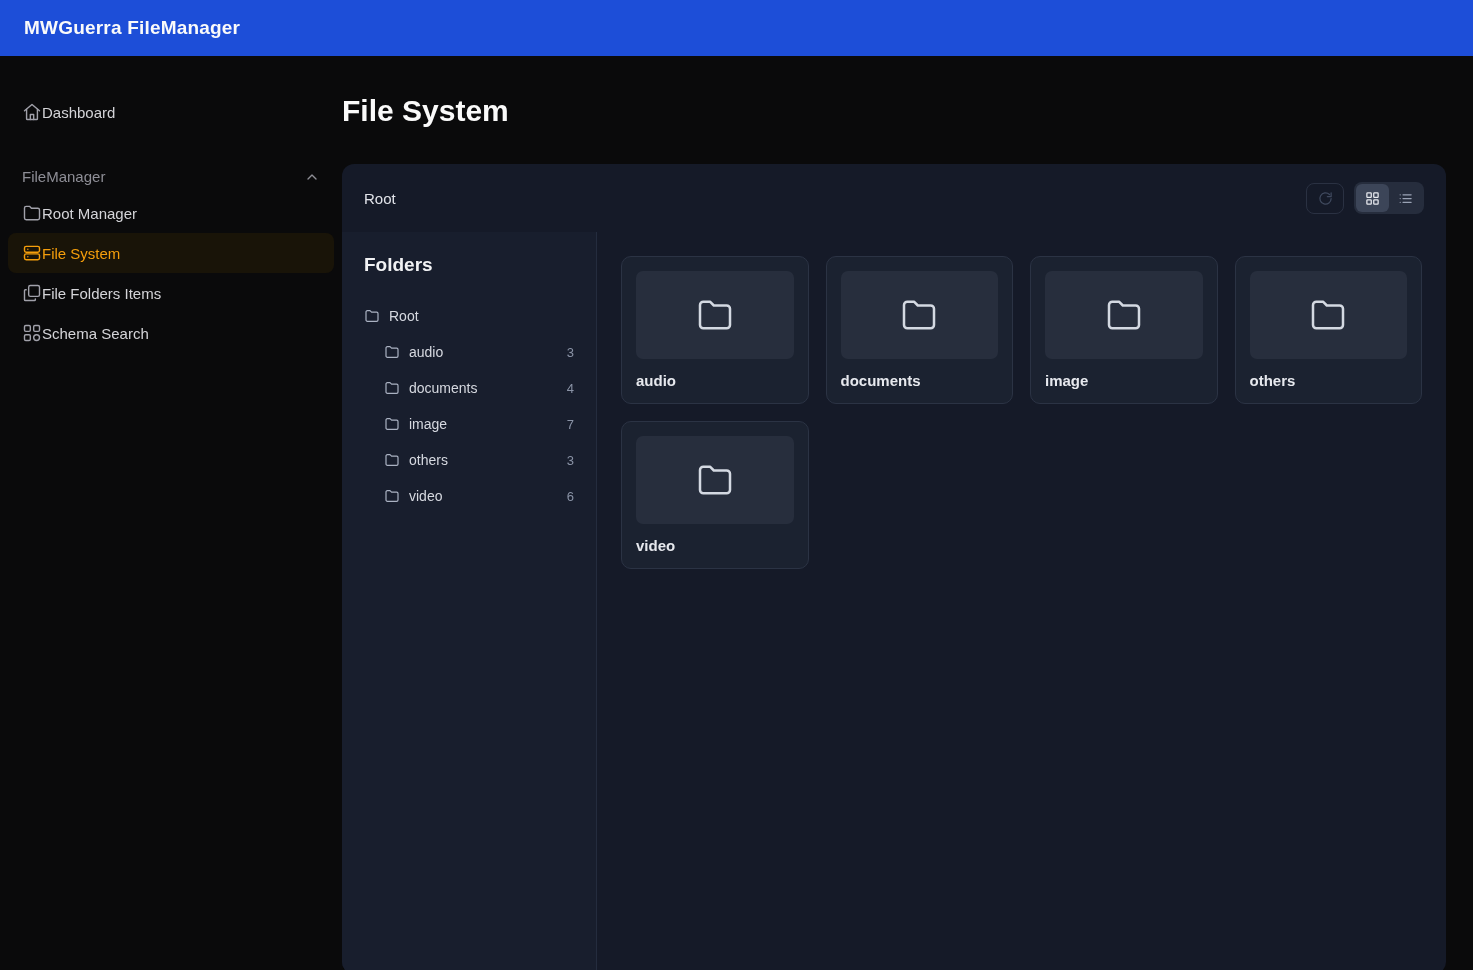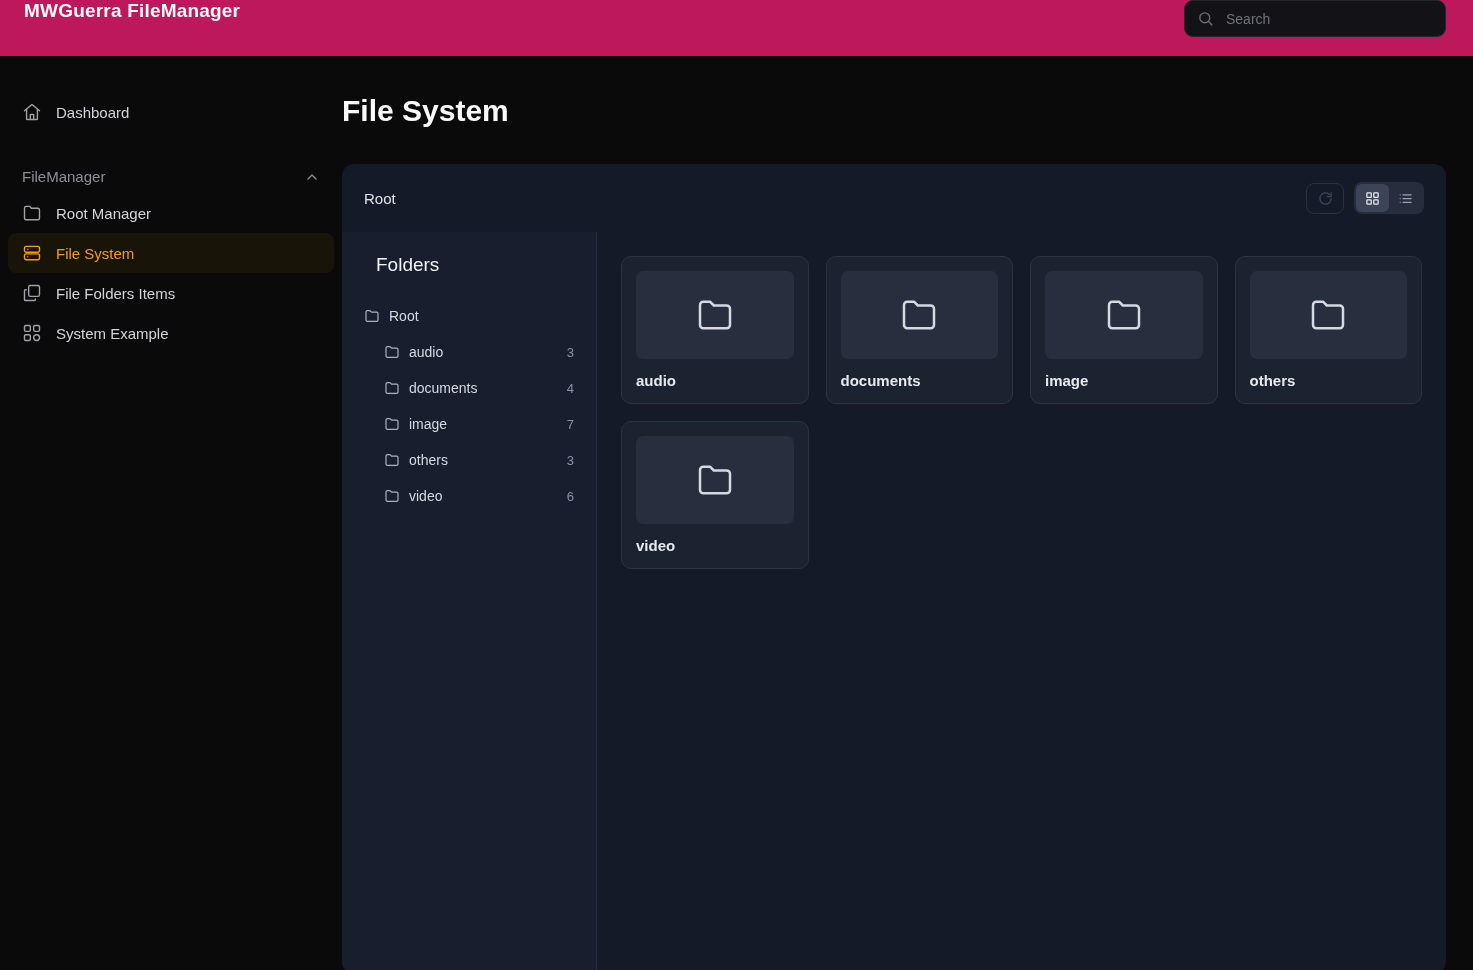--- a/index.html
+++ b/index.html
@@ -6,41 +6,41 @@
   html,body { margin:0; padding:0; }
   body {
     width:1473px; height:970px; overflow:hidden;
     background:#0a0a0b; color:#e5e7eb;
     font-family:"Liberation Sans", sans-serif;
   }
   svg { display:block; }
 
   
   .topbar {
-    height:56px; display:flex; align-items:flex-start; justify-content:space-between;
-    padding:0 27px 0 24px; background:#be185d;
+    height:56px; display:flex; align-items:center; justify-content:space-between;
+    padding:0 27px 0 24px; background:#1d4ed8;
   }
   .app-title { font-size:19px; font-weight:700; color:#fafafa; letter-spacing:.2px; }
   .search {
     width:262px; height:37px; display:flex; align-items:center; gap:10px;
     padding:0 12px; background:#121217; border:1px solid #26262c; border-radius:9px;
   }
   .search svg { width:17px; height:17px; color:#6b6b74; flex-shrink:0; }
   .search input {
     background:transparent; border:none; outline:none; width:100%;
     color:#d4d4d8; font-size:14px; font-family:inherit;
   }
   .search input::placeholder { color:#71717a; }
 
   
   .layout { display:flex; height:914px; }
   .sidebar { width:342px; flex-shrink:0; padding:36px 8px 0; }
 
   .side-item {
-    display:flex; align-items:center; gap:14px; padding:10px 14px;
+    display:flex; align-items:center; padding:10px 14px;
     border-radius:8px; font-size:15px; color:#d4d4d8; cursor:pointer;
   }
   .side-item svg { width:20px; height:20px; color:#a1a1aa; flex-shrink:0; }
   .side-item.active { background:#191408; color:#f59e0b; }
   .side-item.active svg { color:#f59e0b; }
 
   .side-section {
     display:flex; align-items:flex-end; justify-content:space-between;
     padding:10px 14px 8px; margin-top:26px; font-size:15px; color:#8e8e96; cursor:pointer;
   }
@@ -72,21 +72,21 @@
     align-items:center; justify-content:center; color:#9aa3b5; cursor:pointer;
   }
   .view-btn svg { width:15px; height:15px; }
   .view-btn.active { background:#3c4558; color:#e8eaef; }
 
   .panel-body { flex:1; display:flex; min-height:0; }
   .tree-panel {
     width:255px; flex-shrink:0; background:#181e2d;
     border-right:1px solid #242c3e; padding:22px;
   }
-  .tree-title { font-size:19px; font-weight:400; color:#f1f2f4; margin:0 12px 22px; }
+  .tree-title { font-size:19px; font-weight:700; color:#f1f2f4; margin:0 0 22px; }
   .tree-row {
     display:flex; align-items:center; gap:9px; height:36px;
     font-size:14px; color:#d6d9e0; cursor:pointer;
   }
   .tree-row svg { width:16px; height:16px; color:#aab2c2; flex-shrink:0; }
   .tree-children { padding-left:20px; }
   .tree-count { margin-left:auto; font-size:13px; color:#8a93a6; }
 
   .content { flex:1; padding:24px; min-width:0; }
   .cards { display:grid; grid-template-columns:repeat(4,1fr); gap:17px; }
@@ -99,29 +99,20 @@
     display:flex; align-items:center; justify-content:center; color:#d4d9e2;
   }
   .card-tile svg { width:40px; height:40px; }
   .card-label { margin-top:13px; font-size:15px; font-weight:600; color:#e7e9ee; }
 </style>
 </head>
 <body>
 
 <header class="topbar">
   <div class="app-title">MWGuerra FileManager</div>
-  <div class="search">
-    <span>
-      <svg viewBox="0 0 24 24" fill="none" stroke="currentColor" stroke-width="2" stroke-linecap="round" stroke-linejoin="round">
-          <circle cx="11" cy="11" r="7"></circle>
-          <path d="m21 21-4.3-4.3"></path>
-        </svg>
-    </span>
-    <input type="text" placeholder="Search" style="">
-  </div>
 </header>
 
 <div class="layout">
 
   <nav class="sidebar">
     <div class="side-item">
       <span>
         <svg viewBox="0 0 24 24" fill="none" stroke="currentColor" stroke-width="1.7" stroke-linecap="round" stroke-linejoin="round">
             <path d="m3 10.5 9-7.5 9 7.5"></path>
             <path d="M5.5 8.8V20a1 1 0 0 0 1 1h11a1 1 0 0 0 1-1V8.8"></path>
@@ -172,21 +163,21 @@
 
     <div class="side-item">
       <span>
         <svg viewBox="0 0 24 24" fill="none" stroke="currentColor" stroke-width="1.7" stroke-linecap="round" stroke-linejoin="round">
             <rect x="3" y="3" width="7" height="7" rx="1.5"></rect>
             <rect x="14" y="3" width="7" height="7" rx="1.5"></rect>
             <rect x="3" y="14" width="7" height="7" rx="1.5"></rect>
             <circle cx="17.5" cy="17.5" r="3.5"></circle>
           </svg>
       </span>
-      <span>System Example</span>
+      <span>Schema Search</span>
     </div>
   </nav>
 
   <main class="main">
     <h1 class="page-title">File System</h1>
 
     <section class="panel">
       <div class="panel-header">
         <div class="breadcrumb">Root</div>
         <div class="header-actions">

